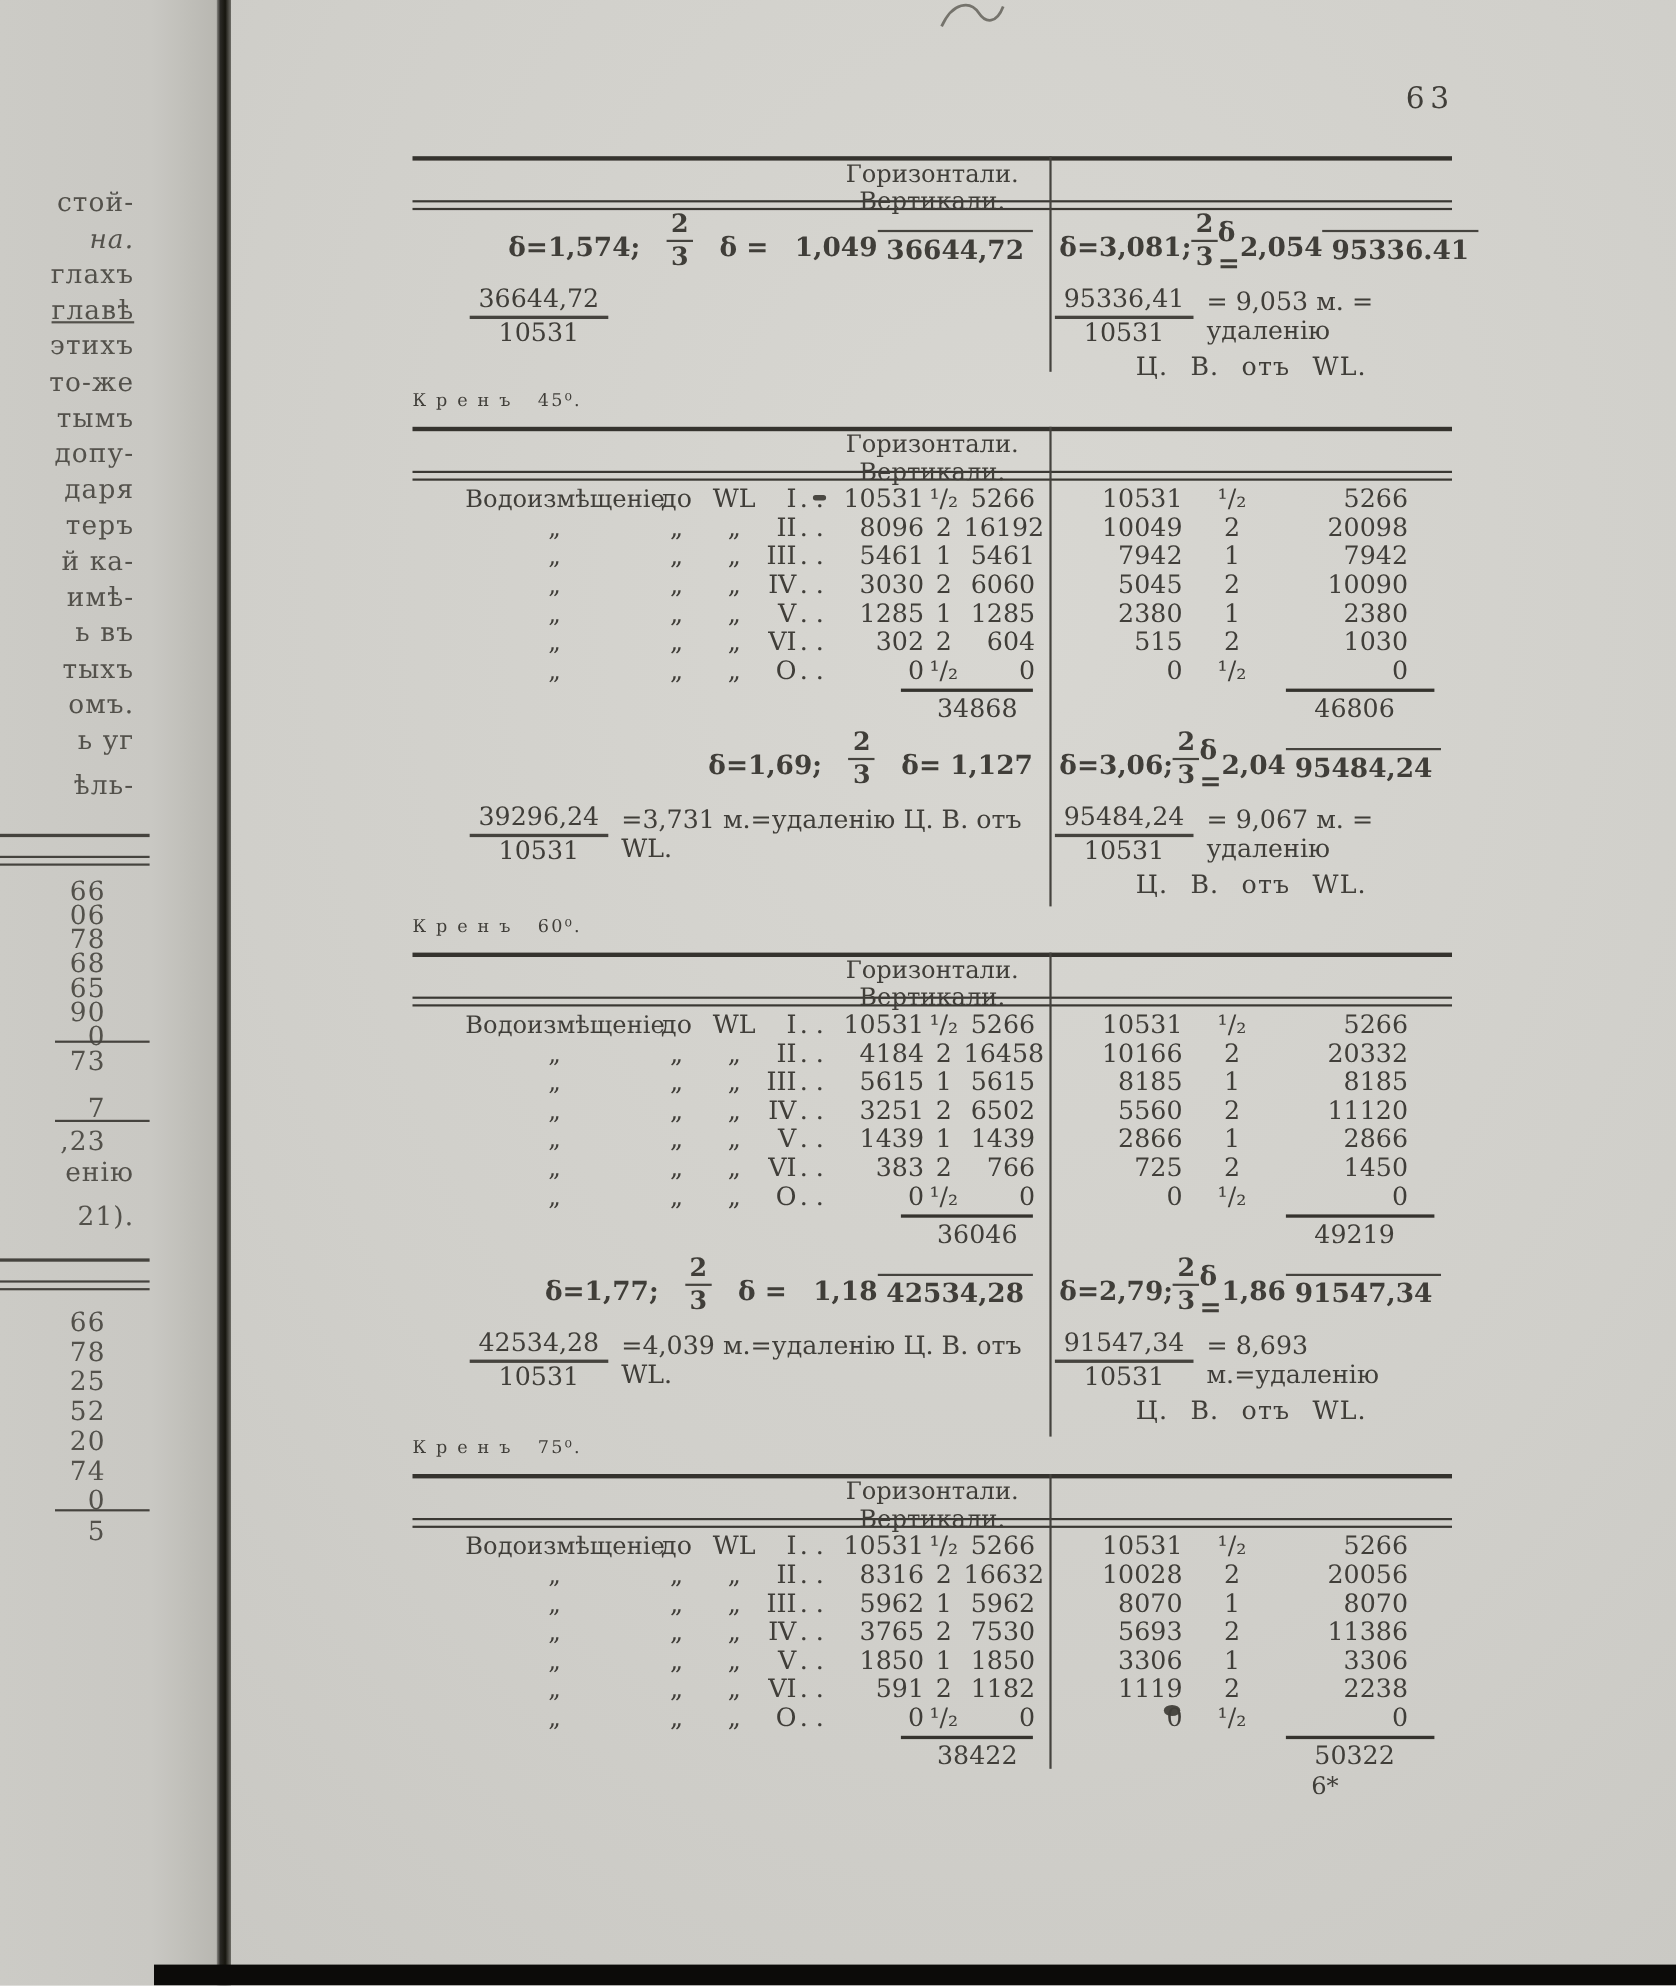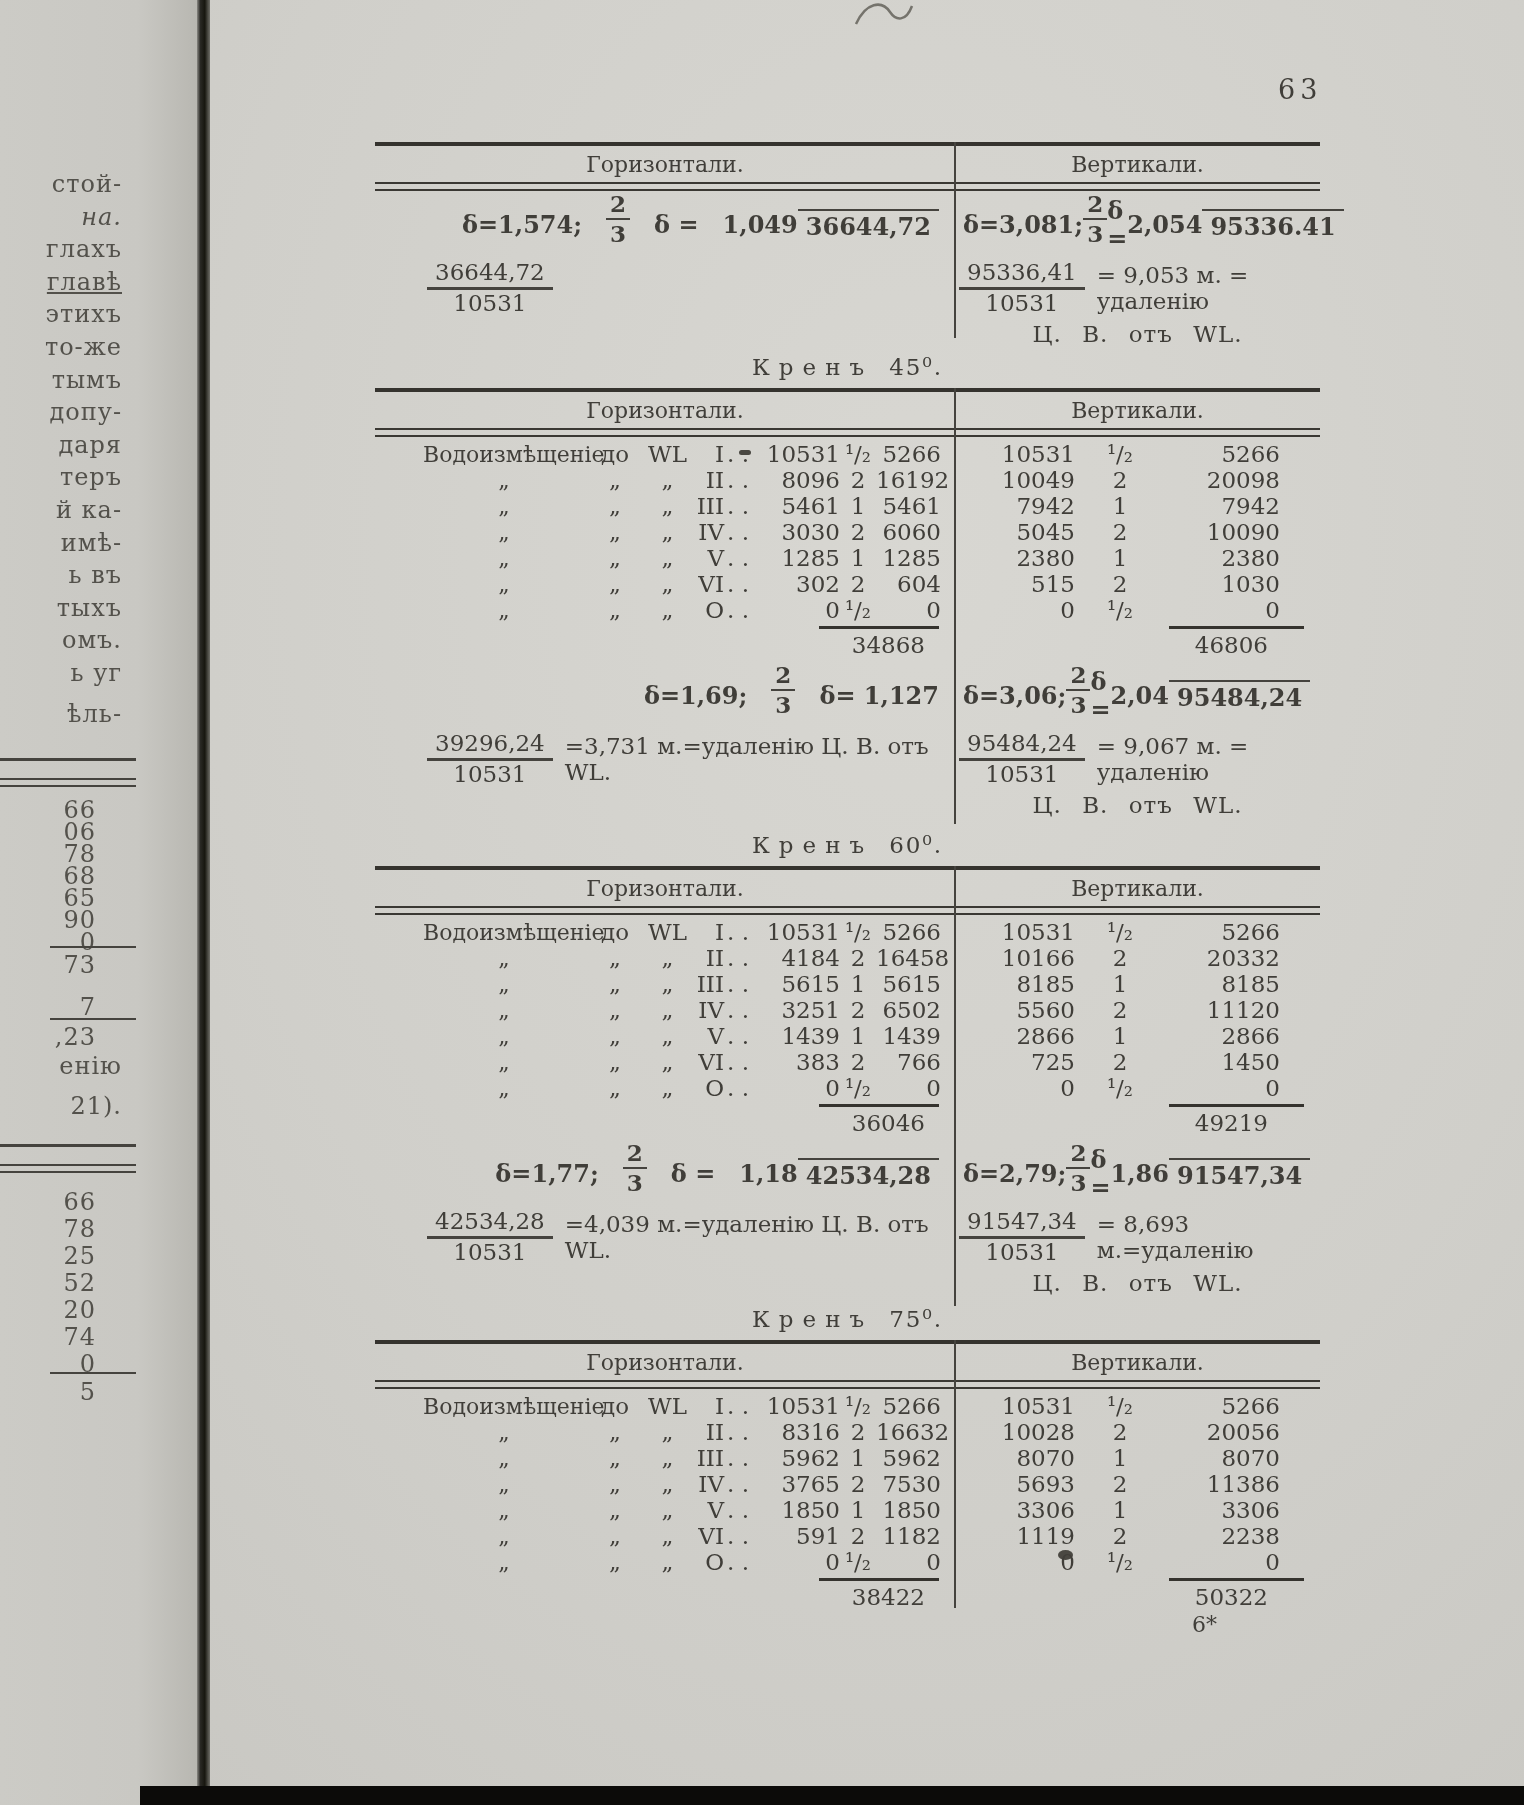--- a/index.html
+++ b/index.html
@@ -28,21 +28,21 @@
   .mrule-part{position:absolute;left:50px;width:86px;height:2px;background:#45433e;}
   
   .page-number{position:absolute;left:1278px;top:74px;font-size:27px;letter-spacing:5px;}
   .signature{position:absolute;left:1192px;top:1612px;font-size:22px;}
   
   .content{position:absolute;left:375px;top:0;width:945px;}
   .block{position:absolute;left:0;width:945px;}
   .tbl{position:relative;}
   .rule-thick{height:4px;background:#35332e;}
   .divider{position:absolute;left:579px;top:0;width:2px;background:#45433e;}
-  .hdr{display:flex;height:36px;align-items:center;font-size:22px;}
+  .hdr{display:flex;height:36px;align-items:center;font-size:22px;flex-direction:column;}
   .hcell-l{width:580px;text-align:center;}
   .hcell-r{width:365px;text-align:center;}
   .rule-double{height:9px;box-sizing:border-box;border-top:2px solid #3a3833;border-bottom:2px solid #3a3833;}
   
   .rows{padding-top:4px;}
   .trow{display:flex;height:26px;line-height:26px;font-size:23px;white-space:nowrap;align-items:baseline;}
   .trow span{display:block;box-sizing:border-box;}
   .l1{width:210px;padding-left:48px;text-align:center;font-size:22px;}
   .trow.first .l1{text-align:left;}
   .l2{width:60px;text-align:center;}
@@ -74,21 +74,21 @@
   .stk{display:inline-flex;flex-direction:row;align-items:center;}
   .stk .st{line-height:28px;}
   .stk .sb{border-top:2px solid #45433e;line-height:28px;padding:2px 8px 0;}
   .frow{display:flex;align-items:center;gap:12px;font-size:23px;margin-top:6px;}
   .frm-l.frow{padding-left:52px;}
   .frm-r.frow{padding-left:4px;}
   .bfrac{display:inline-flex;flex-direction:column;align-items:center;line-height:27px;}
   .bfrac .bnum{padding:0 8px 1px;border-bottom:3px solid #45433e;}
   .cvline{text-align:center;word-spacing:12px;letter-spacing:1px;font-size:23px;padding-top:4px;height:26px;}
   
-  .sec-title{height:34px;text-align:center;font-size:23px;}
+  .sec-title{height:34px;font-size:16px;}
   .tw{letter-spacing:9px;}
   .td{margin-left:16px;letter-spacing:2px;}
 </style>
 </head>
 <body>
 
 <div class="left-page-edge"></div>
 <div class="binding"></div>
 <div class="bottom-bar"></div>
 <svg class="pen-squiggle" width="64" height="30">

